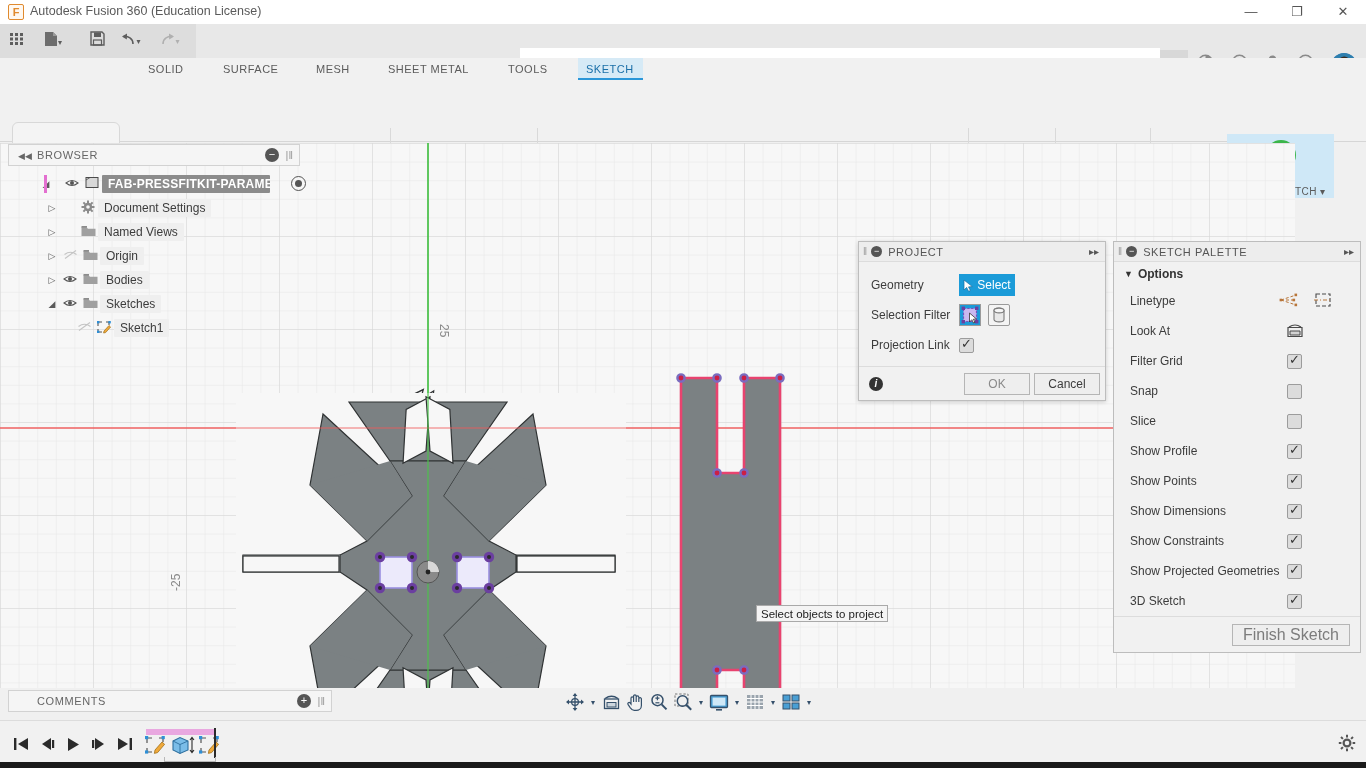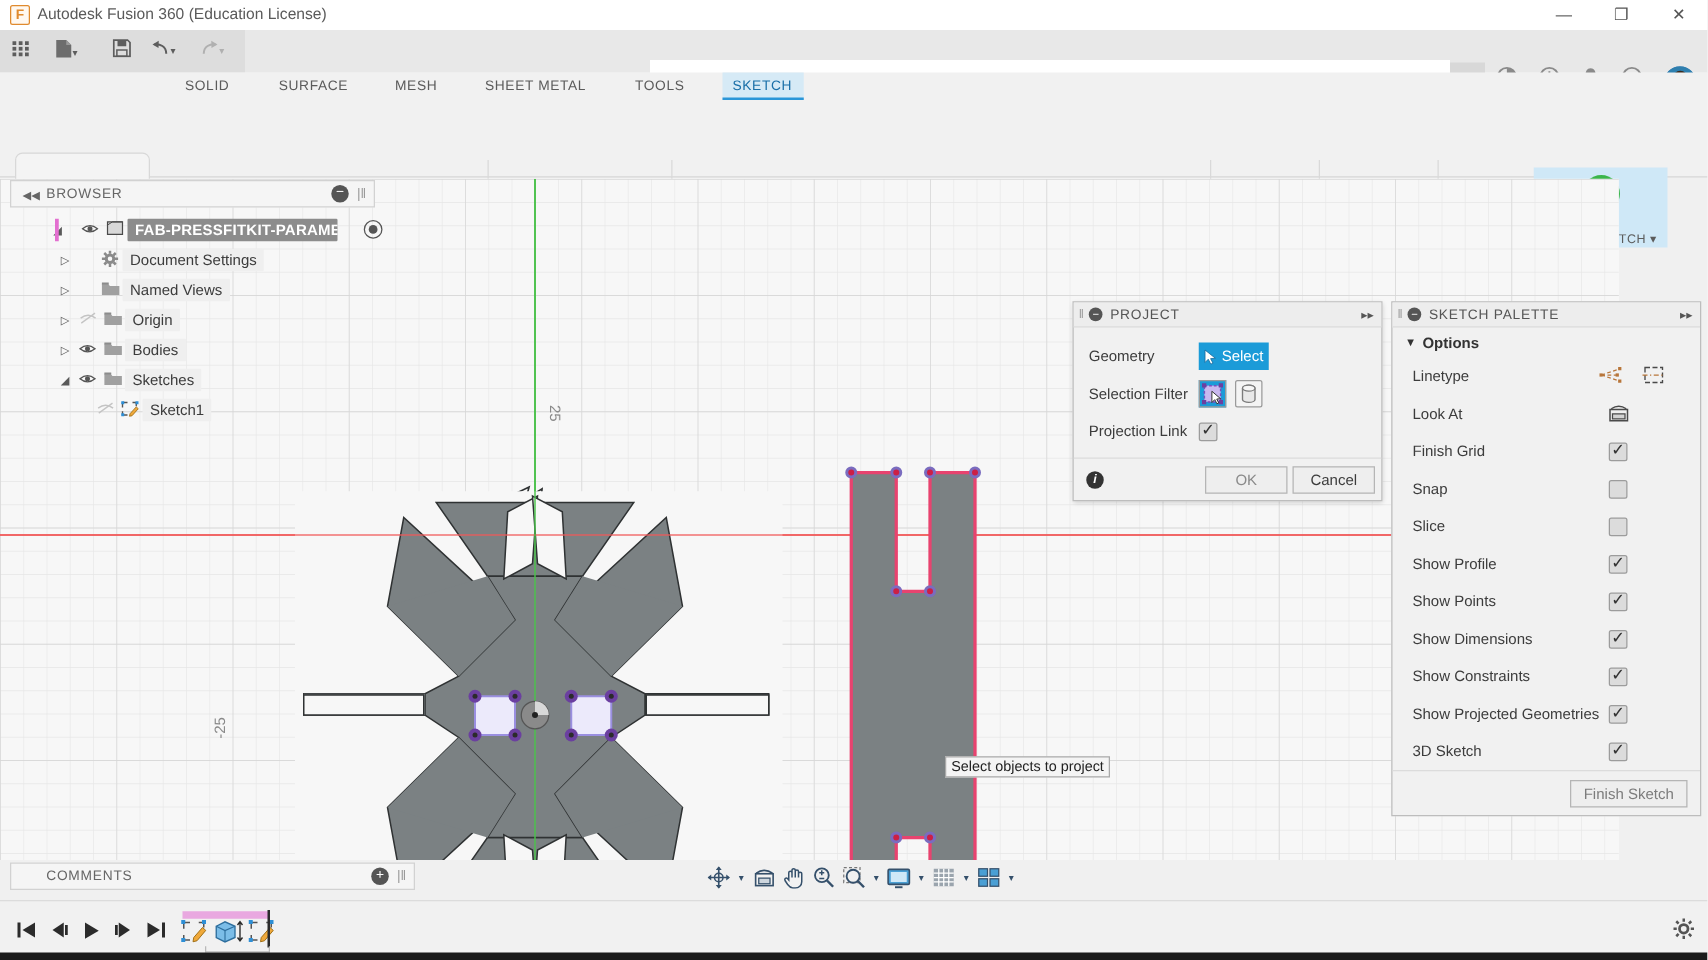--- a/index.html
+++ b/index.html
@@ -124,21 +124,21 @@
   
   .palette { position:absolute; left:1113px; top:241px; width:248px; background:#f1f1f1;
      border:1px solid #bdbdbd; }
   .pal-opts-hdr { height:24px; display:flex; align-items:center; padding-left:10px; font-size:12px;
      font-weight:bold; color:#333; }
   .prow { height:30px; display:flex; align-items:center; position:relative; }
   .prow .plbl { padding-left:16px; font-size:12px; color:#3c3c3c; }
   .prow .pctl { position:absolute; left:165px; display:flex; align-items:center; gap:14px; }
   .pal-foot { height:36px; border-top:1px solid #dcdcdc; display:flex; align-items:center;
      justify-content:flex-end; padding-right:10px; }
-  .fs-btn { height:22px; padding:0 10px; border:1px solid #b5b5b5; background:#eeeeee; font-size:12px;
+  .fs-btn { height:22px; padding:0 10px; border:1px solid #b5b5b5; background:#eeeeee; font-size:16px;
      color:#7c7c7c; display:flex; align-items:center; }
 
   
   .tooltip { position:absolute; left:756px; top:462px; height:17px; background:#f4f4f4;
      border:1px solid #a9a9a9; font-size:11.5px; color:#222; padding:0 4px; line-height:16px; }
 
   
   .navbar { position:absolute; left:563px; top:689px; height:26px; display:flex; align-items:center; }
   .navbar .nb { width:24px; height:24px; display:flex; align-items:center; justify-content:center; }
   .statusbar { position:absolute; left:0; top:720px; width:1366px; height:48px; background:#f1f1f1;
@@ -894,21 +894,21 @@
           <svg width="18" height="16" viewBox="0 0 18 16">
               <path d="M2 5.5 h14 v9 h-14z" fill="#f0f0f0" stroke="#4a4a4a" stroke-width="1.2"></path>
               <path d="M4 9 h10 v4 h-10z" fill="#d3d3d3" stroke="#4a4a4a" stroke-width="1"></path>
               <path d="M3 5 q6-4 12 0" fill="none" stroke="#4a4a4a" stroke-width="1.2"></path>
             </svg>
         </span>
       </span>
     </div>
 
     <div class="prow">
-      <span class="plbl">Finish Grid</span>
+      <span class="plbl">Filter Grid</span>
       <span class="pctl" style="left:173px;">
           <span class="chk on"></span>
         </span>
     </div>
 
     <div class="prow">
       <span class="plbl">Snap</span>
       <span class="pctl" style="left:173px;">
           <span class="chk"></span>
         </span>

